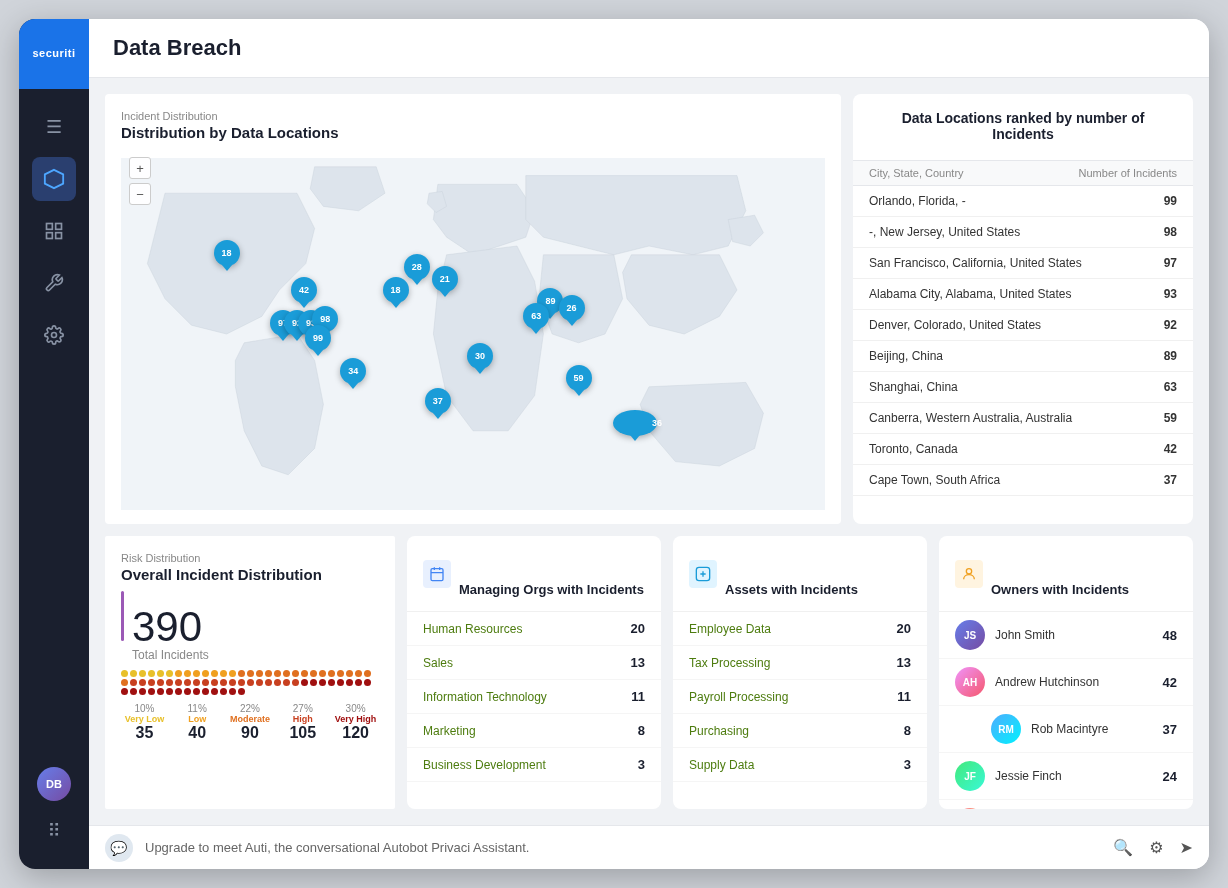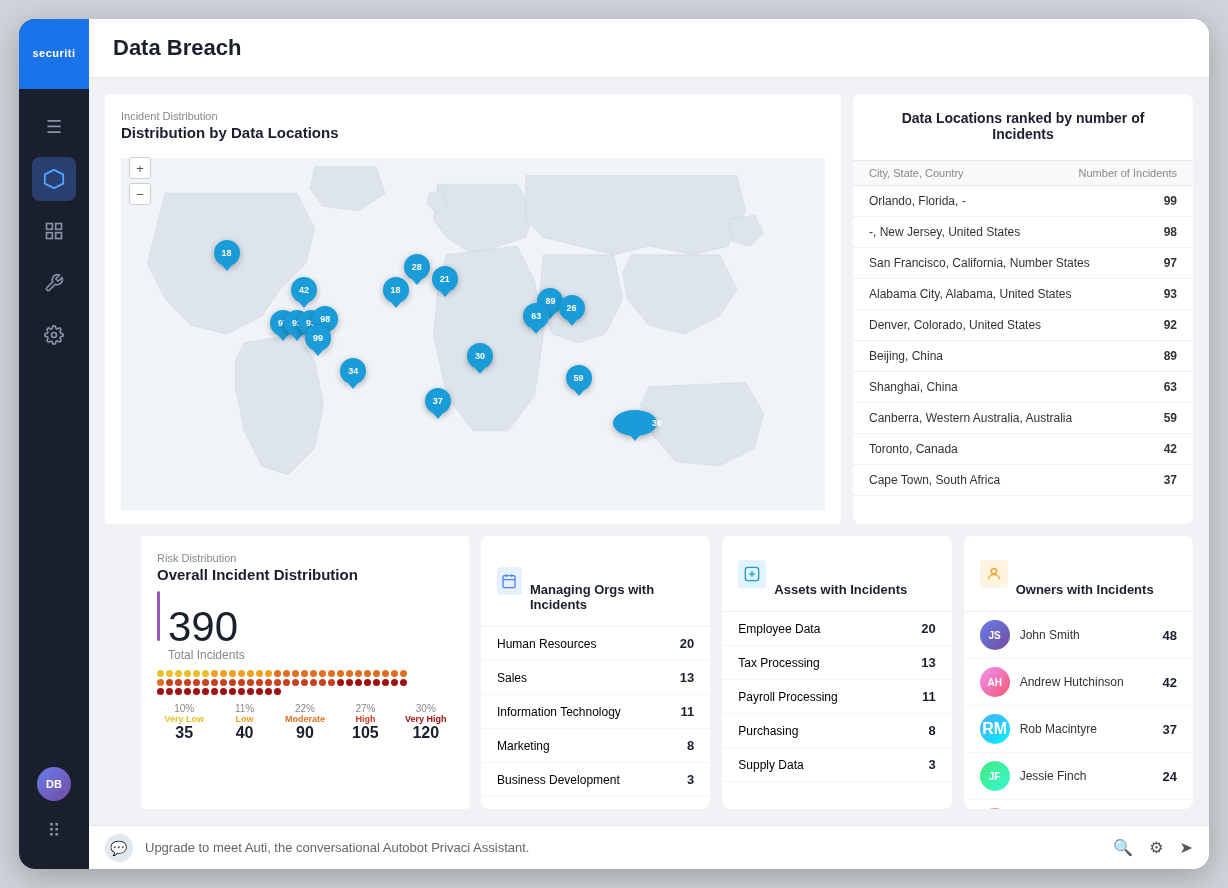--- a/index.html
+++ b/index.html
@@ -44,21 +44,21 @@
     .world-map { width: 100%; height: 100%; }
     .map-controls { position: absolute; top: 8px; left: 8px; display: flex; flex-direction: column; gap: 4px; }
     .map-ctrl { width: 22px; height: 22px; background: rgba(255,255,255,0.9); border: 1px solid #ccc; border-radius: 3px; display: flex; align-items: center; justify-content: center; cursor: pointer; font-size: 13px; color: #555; }
     .map-pin { position: absolute; background: #1a9cd8; color: white; border-radius: 50%; width: 26px; height: 26px; display: flex; align-items: center; justify-content: center; font-size: 9px; font-weight: 700; transform: translate(-50%, -50%); cursor: pointer; box-shadow: 0 2px 6px rgba(0,0,0,0.3); }
     .map-pin::after { content: ''; position: absolute; bottom: -5px; left: 50%; transform: translateX(-50%); border: 5px solid transparent; border-top: 6px solid #1a9cd8; border-bottom: none; }
 
     
     .bottom-row { display: flex; gap: 12px; flex: 1; min-height: 0; }
     
     
-    .risk-card { width: 328px; background: white; border-radius: 2px; padding: 16px; flex-shrink: 0; overflow: hidden; margin-left: 36px; }
+    .risk-card { width: 290px; background: white; border-radius: 2px; padding: 16px; flex-shrink: 0; overflow: hidden; }
     .risk-total { display: flex; align-items: baseline; gap: 8px; margin: 8px 0 4px; }
     .risk-number { font-size: 42px; font-weight: 300; color: #1a1f2e; line-height: 1; }
     .risk-label { font-size: 12px; color: #888; }
     
     .risk-stats { display: flex; gap: 6px; margin-top: 8px; }
     .risk-stat { flex: 1; text-align: center; }
     .risk-stat-pct { font-size: 10px; color: #888; }
     .risk-stat-level { font-size: 9px; font-weight: 600; }
     .risk-stat-num { font-size: 16px; font-weight: 700; color: #1a1f2e; }
     .risk-stat-level.very-low { color: #e8c02a; }
@@ -66,21 +66,21 @@
     .risk-stat-level.moderate { color: #e07020; }
     .risk-stat-level.high { color: #c84020; }
     .risk-stat-level.very-high { color: #a01010; }
 
     
     .list-card { flex: 1; background: white; border-radius: 8px; padding: 0; overflow: hidden; }
     .list-card-header { padding: 14px 16px; display: flex; align-items: center; gap: 8px; border-bottom: 1px solid #f0f0f0; }
     .list-card-icon { width: 28px; height: 28px; border-radius: 4px; display: flex; align-items: center; justify-content: center; font-size: 14px; }
     .list-card-title { font-size: 13px; font-weight: 600; color: #1a1f2e; margin-top: 32px; }
     .list-item-row { display: flex; justify-content: space-between; align-items: center; padding: 9px 16px; border-bottom: 1px solid #f5f5f5; }
-    .list-item-name { font-size: 12px; color: #000000; }
+    .list-item-name { font-size: 12px; color: #4d7c0f; }
     .list-item-count { font-size: 13px; font-weight: 600; color: #1a1f2e; }
     
     
     .owner-row { display: flex; align-items: center; padding: 8px 16px; border-bottom: 1px solid #f5f5f5; gap: 10px; }
     .owner-avatar { width: 30px; height: 30px; border-radius: 50%; overflow: hidden; flex-shrink: 0; }
     .owner-name { flex: 1; font-size: 12px; color: #333; }
     .owner-count { font-size: 13px; font-weight: 600; color: #1a1f2e; }
     
     
     .bottom-bar { height: 44px; background: white; border-top: 1px solid #e5e7eb; display: flex; align-items: center; padding: 0 16px; gap: 12px; flex-shrink: 0; }
@@ -217,21 +217,21 @@
           <div class="locations-list" id="locations-list">
               <div class="location-row">
                 <span class="location-name">Orlando, Florida, -</span>
                 <span class="location-count">99</span>
               </div>
               <div class="location-row">
                 <span class="location-name">-, New Jersey, United States</span>
                 <span class="location-count">98</span>
               </div>
               <div class="location-row">
-                <span class="location-name">San Francisco, California, Number States</span>
+                <span class="location-name">San Francisco, California, United States</span>
                 <span class="location-count">97</span>
               </div>
               <div class="location-row">
                 <span class="location-name">Alabama City, Alabama, United States</span>
                 <span class="location-count">93</span>
               </div>
               <div class="location-row">
                 <span class="location-name">Denver, Colorado, United States</span>
                 <span class="location-count">92</span>
               </div>
@@ -463,21 +463,21 @@
     <div class="owner-avatar av-js" style="display:flex;align-items:center;justify-content:center;color:white;font-size:10px;font-weight:700;">JS</div>
     <span class="owner-name">John Smith</span>
     <span class="owner-count">48</span>
   </div>
               <div class="owner-row">
     <div class="owner-avatar av-ah" style="display:flex;align-items:center;justify-content:center;color:white;font-size:10px;font-weight:700;">AH</div>
     <span class="owner-name">Andrew Hutchinson</span>
     <span class="owner-count">42</span>
   </div>
               <div class="owner-row">
-    <div class="owner-avatar av-rm" style="display:flex;align-items:center;justify-content:center;color:white;font-size:16px;font-weight:700;">RM</div>
+    <div class="owner-avatar av-rm" style="display:flex;align-items:center;justify-content:center;color:white;font-size:10px;font-weight:700;margin-left:36px;">RM</div>
     <span class="owner-name">Rob Macintyre</span>
     <span class="owner-count">37</span>
   </div>
               <div class="owner-row">
     <div class="owner-avatar av-jf" style="display:flex;align-items:center;justify-content:center;color:white;font-size:10px;font-weight:700;">JF</div>
     <span class="owner-name">Jessie Finch</span>
     <span class="owner-count">24</span>
   </div>
               <div class="owner-row">
     <div class="owner-avatar av-gw" style="display:flex;align-items:center;justify-content:center;color:white;font-size:10px;font-weight:700;">GW</div>

